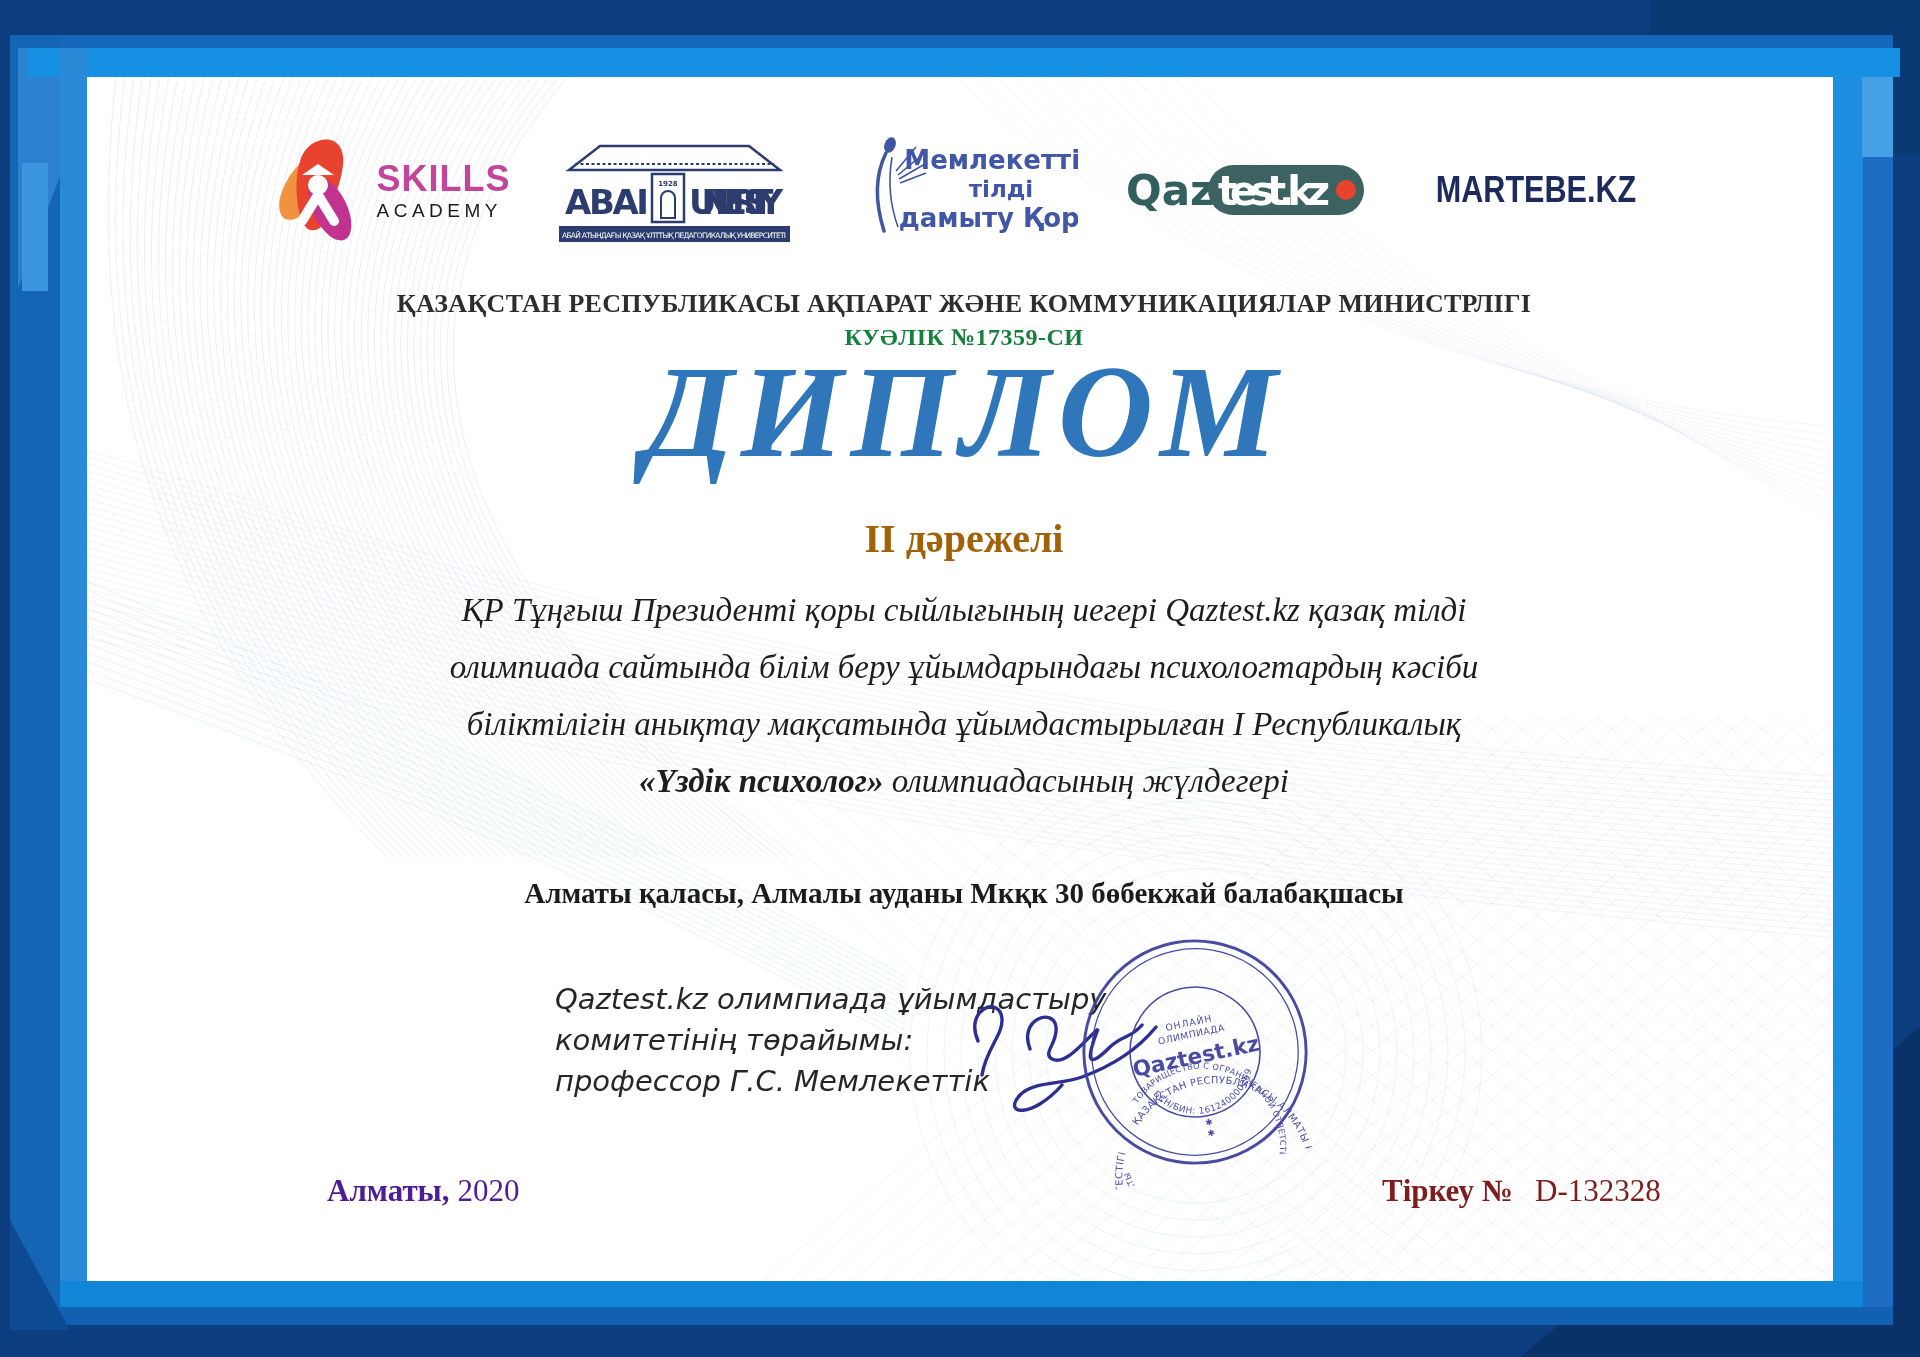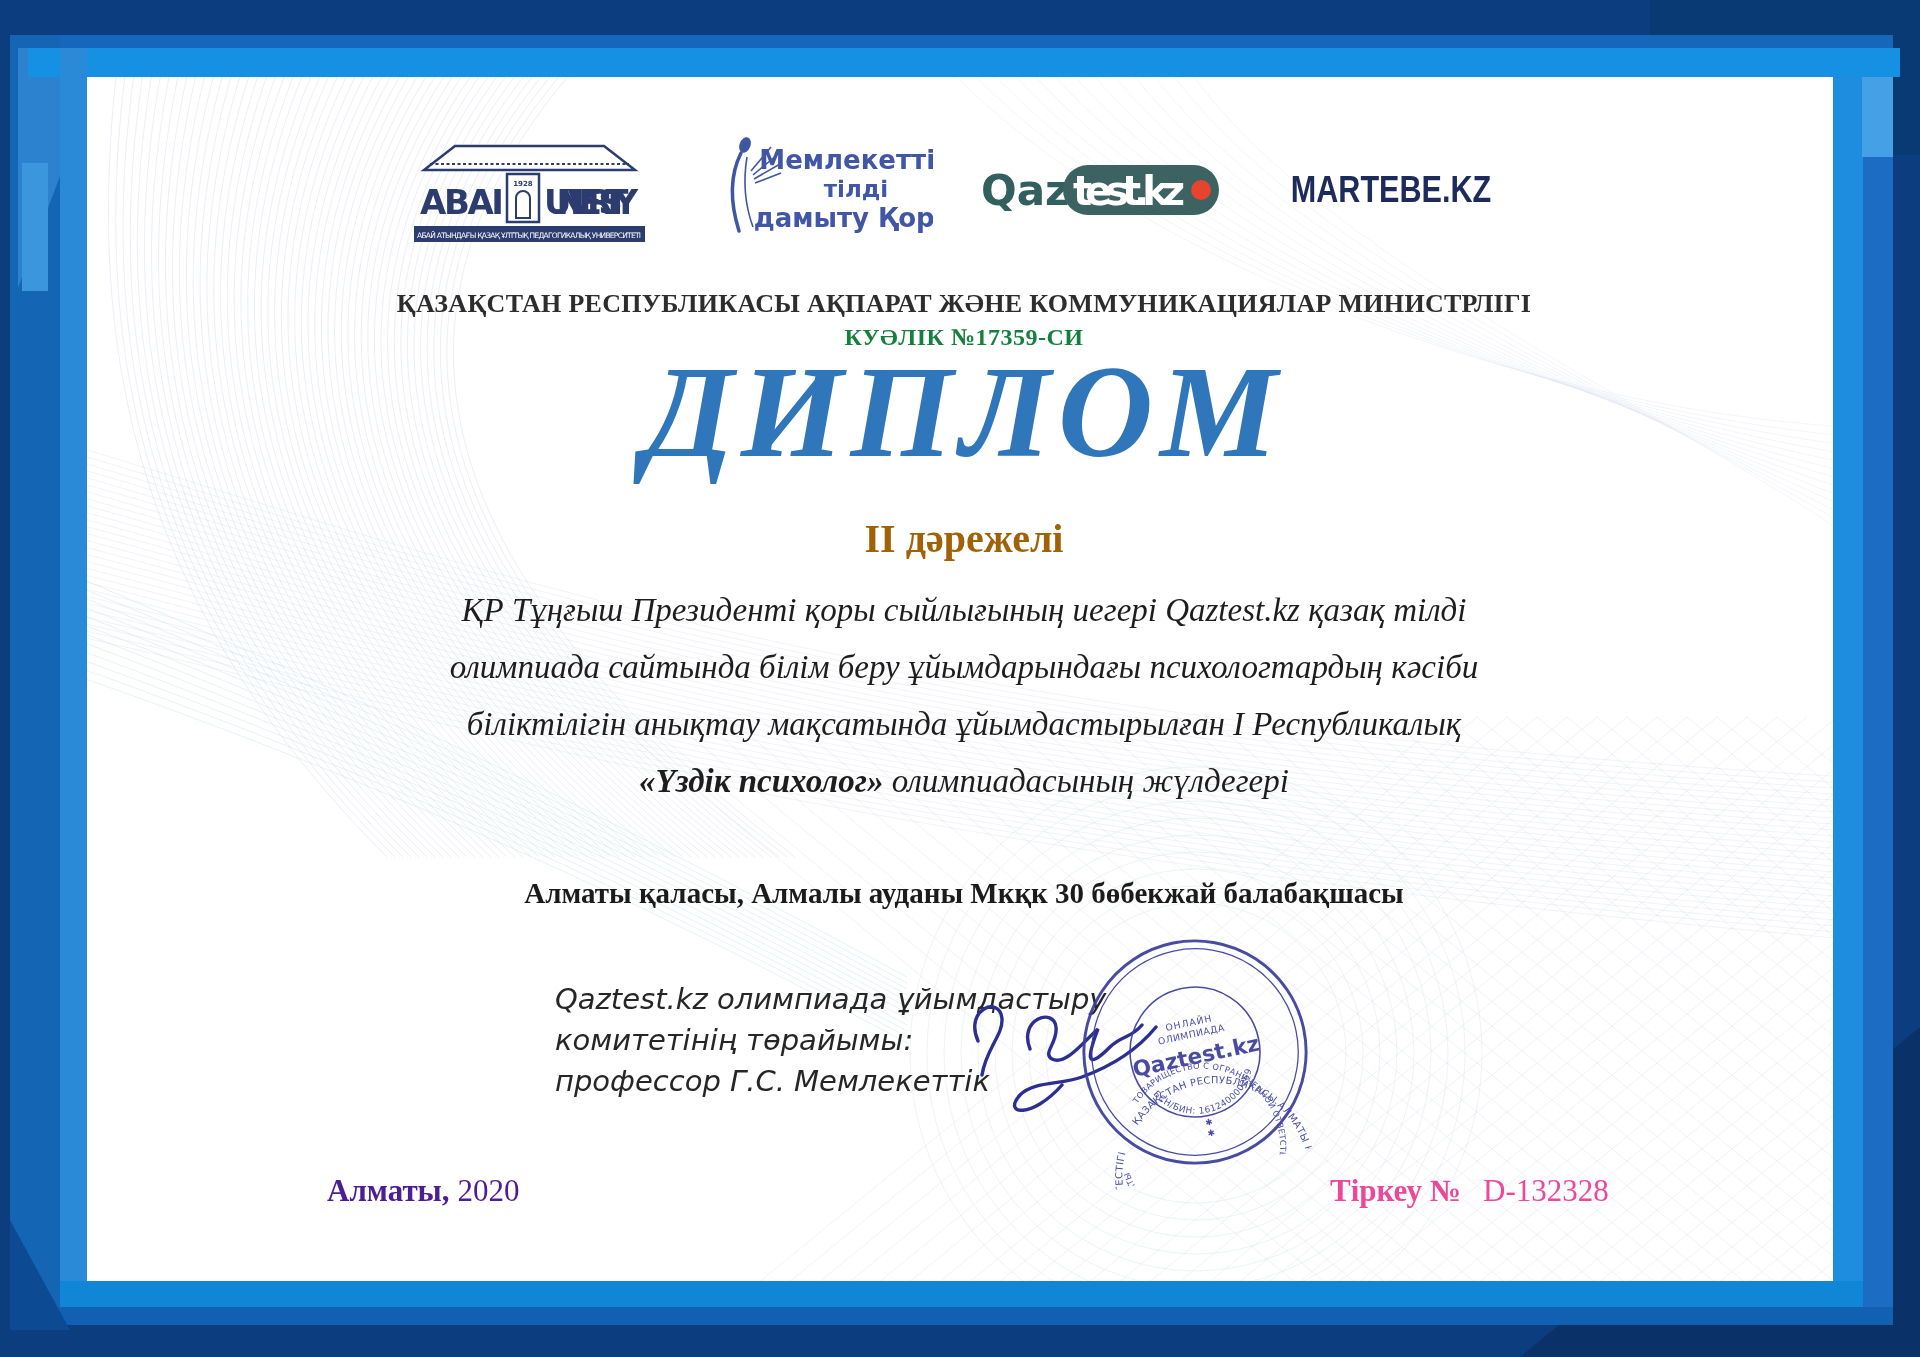--- a/index.html
+++ b/index.html
@@ -47,21 +47,21 @@
   .body-text{top:505px;font-style:italic;font-size:33px;line-height:57px;color:#1d1d1d;}
   .b{font-weight:700;}
   .name{top:700px;font-weight:700;font-size:48px;color:#b12626;letter-spacing:1px;}
   .org{top:800px;font-weight:700;font-size:29px;color:#1b1b1b;}
   
   .sig-block{left:468px;top:902px;text-align:left;font-style:italic;font-size:29px;line-height:41px;color:#262626;
     font-family:"DejaVu Sans","Liberation Sans",sans-serif;}
   .sig-scribble{left:855px;top:912px;}
   .stamp{left:990px;top:857px;transform:rotate(-12deg);opacity:.93;}
   .footer-left{left:240px;top:1096px;font-size:31px;color:#4c1d95;}
-  .footer-right{left:1243px;top:1096px;font-size:31px;color:#ec4899;}
+  .footer-right{left:1295px;top:1096px;font-size:31px;color:#7f1d1d;}
   .footer-left .b,.footer-right .b{font-weight:700;}
   .reg-value{margin-left:22px;}
   .year{margin-left:8px;font-weight:400;}
   
   svg text{font-family:"DejaVu Sans","Liberation Sans",sans-serif;}
 </style>
 </head>
 <body>
 
 <div class="certificate">
@@ -277,20 +277,34 @@
         <circle cx="1109" cy="976" r="235" fill="none" stroke="#cfe4e4" stroke-width="0.8" opacity="0.5"></circle>
         <circle cx="1109" cy="976" r="252" fill="none" stroke="#cfe4e4" stroke-width="0.8" opacity="0.5"></circle>
         <circle cx="1109" cy="976" r="269" fill="none" stroke="#cfe4e4" stroke-width="0.8" opacity="0.5"></circle>
         <circle cx="1109" cy="976" r="286" fill="none" stroke="#cfe4e4" stroke-width="0.8" opacity="0.5"></circle>
       </svg>
 
     <div class="abs content-layer">
 
       <div class="logos-row">
 
+        <div class="logo">
+          <svg width="100" height="114" viewBox="0 0 100 114">
+            <ellipse cx="38" cy="54" rx="18" ry="37" transform="rotate(32 38 54)" fill="#f29140"></ellipse>
+            <path d="M34 28 C40 6 66 0 74 14 C82 28 74 48 64 80 C58 98 44 102 38 92 C30 78 28 48 34 28 Z" fill="#e8432e"></path>
+            <ellipse cx="64" cy="76" rx="17" ry="34" transform="rotate(-26 64 76)" fill="#c23390"></ellipse>
+            <polygon points="36,42 68,42 52,31" fill="#ffffff"></polygon>
+            <circle cx="52" cy="52" r="10" fill="#ffffff"></circle>
+            <path d="M36 88 L52 62 L68 88" stroke="#ffffff" stroke-width="10" fill="none" stroke-linecap="round"></path>
+          </svg>
+          <div class="skills-text">
+            <span class="skills-line1">SKILLS</span>
+            <span class="skills-line2">ACADEMY</span>
+          </div>
+        </div>
 
         <svg width="235" height="112" viewBox="0 0 235 112">
           <polygon points="12,36 223,36 192,12 43,12" fill="#ffffff" stroke="#2c3c6e" stroke-width="2.5"></polygon>
           <line x1="18" y1="30" x2="217" y2="30" stroke="#2c3c6e" stroke-width="2" stroke-dasharray="3,2.5"></line>
           <text x="8" y="80" font-size="34" font-weight="bold" fill="#2c3c6e" textLength="84" lengthAdjust="spellingAndGlyphs">ABAI</text>
           <rect x="95" y="40" width="32" height="48" fill="#ffffff" stroke="#2c3c6e" stroke-width="2.5"></rect>
           <text x="111" y="52" font-size="7" font-weight="bold" fill="#2c3c6e" text-anchor="middle">1928</text>
           <path d="M104 84 L104 64 A7 7 0 0 1 118 64 L118 84 Z" fill="none" stroke="#2c3c6e" stroke-width="2"></path>
           <text x="132" y="80" font-size="34" font-weight="bold" fill="#2c3c6e" textLength="94" lengthAdjust="spellingAndGlyphs">UNIVERSITY</text>
           <rect x="2" y="92" width="231" height="16" fill="#2c3c6e"></rect>

